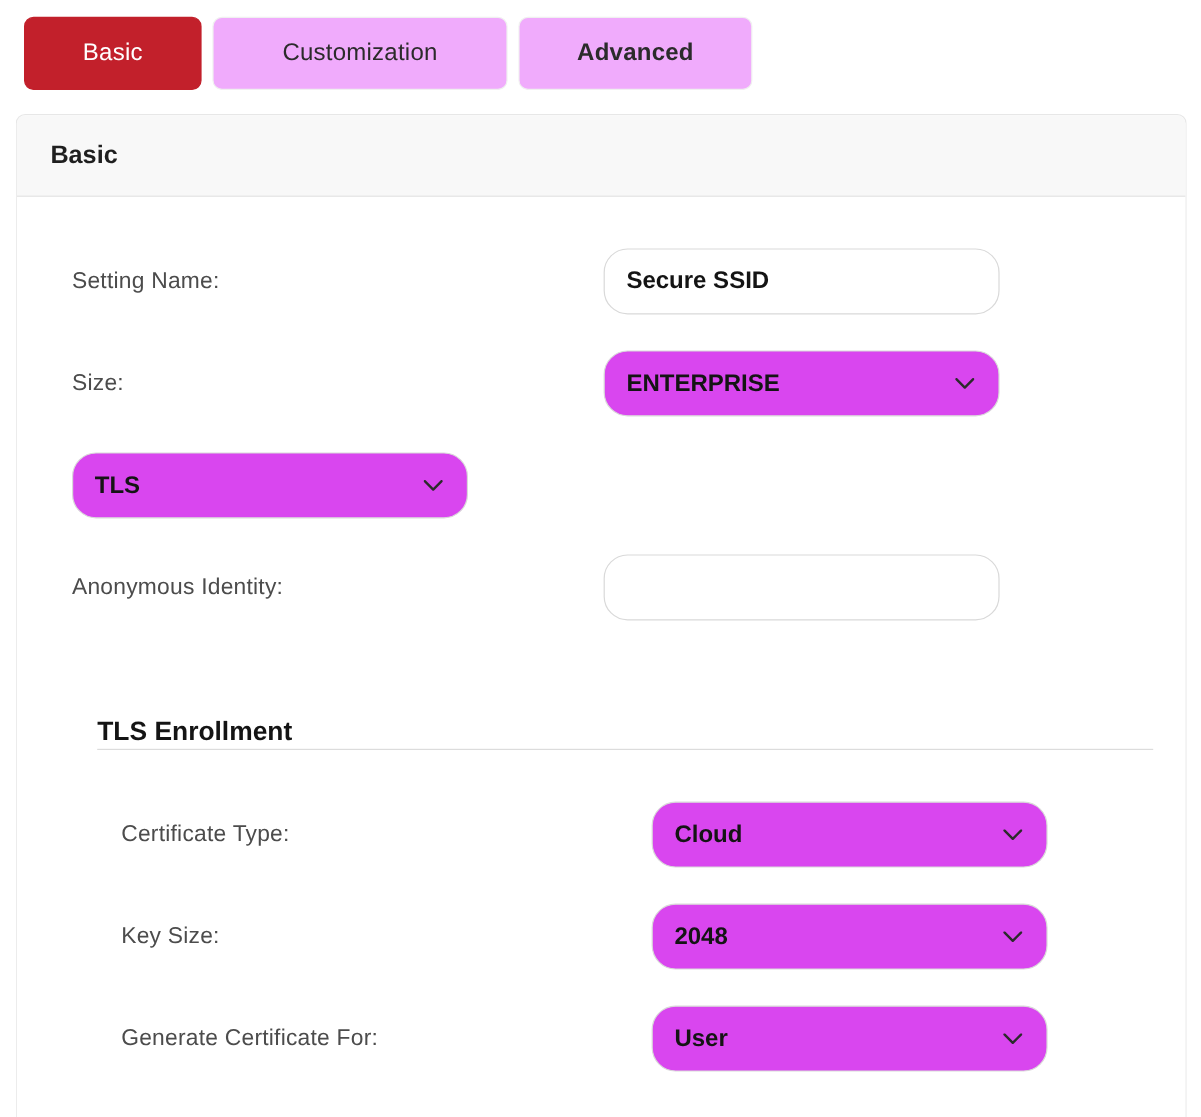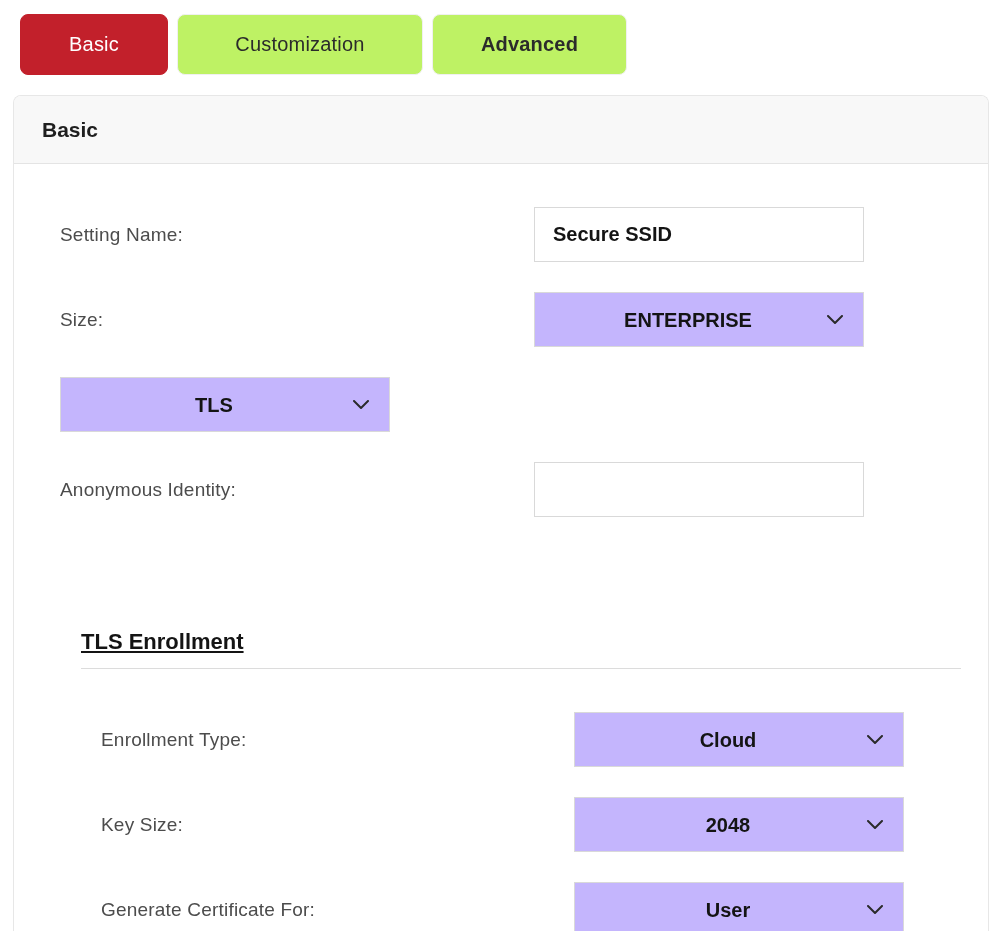--- a/index.html
+++ b/index.html
@@ -17,21 +17,21 @@
     margin: 14px 0 0 20px;
   }
   .tab {
     height: 61px;
     display: flex;
     align-items: center;
     justify-content: center;
     font-size: 20px;
     border-radius: 8px;
     border: 1px solid #f0f0f0;
-    background: #bef264;
+    background: #f0abfc;
     color: #2b2b2b;
     cursor: pointer;
     letter-spacing: 0.2px;
   }
   .tab.active {
     background: #c2202b;
     border-color: #c2202b;
     color: #ffffff;
   }
   .tab.w-basic  { width: 148px; }
@@ -63,72 +63,69 @@
   .card-body {
     padding-top: 43px;
   }
 
   
   .form-row {
     display: flex;
     align-items: center;
     height: 55px;
     margin-bottom: 30px;
-    gap: 31px;
   }
   .form-row .lbl {
     font-size: 19px;
     color: #4c4c4c;
     letter-spacing: 0.2px;
   }
   .top-row { padding-left: 46px; }
   .top-row .lbl { width: 443px; flex: none; }
   .sub-row { padding-left: 87px; }
   .sub-row .lbl { width: 442px; flex: none; }
 
   .control { position: relative; flex: none; }
   .control, .control input, .control select {
     width: 330px; height: 55px;
   }
   .control input, .control select {
     border: 1px solid #d9d9d9;
-    border-radius: 0;
+    border-radius: 20px;
     font-family: "Liberation Sans", sans-serif;
     font-size: 20px;
     font-weight: bold;
     color: #141414;
     padding: 0 40px 0 18px;
     outline: none;
   }
   .control input { background: #ffffff; padding-right: 18px; }
   .control select {
-    background: #c4b5fd;
+    background: #d946ef;
     -webkit-appearance: none;
     appearance: none;
-    text-align: center;
   }
   .chevron {
     position: absolute;
     right: 21px;
     top: 50%;
     transform: translateY(-50%);
     pointer-events: none;
     line-height: 0;
   }
 
   
   .section-head {
-    margin: 112px 0 0 67px;
+    margin: 80px 0 0 67px;
     width: 880px;
-    padding-bottom: 13px;
+    padding-bottom: 1px;
     border-bottom: 1px solid #dcdcdc;
     font-size: 22px;
     font-weight: bold;
     color: #141414;
-    text-decoration: underline;
   }
   .section-body { margin-top: 43px; }
 </style>
 </head>
 <body>
 
 <div class="tabbar">
   <div class="tab active w-basic">Basic</div>
   <div class="tab w-custom">Customization</div>
   <div class="tab w-adv">Advanced</div>
@@ -182,21 +179,21 @@
       </span>
     </div>
 
     <div class="section-head">
       <span>TLS Enrollment</span>
     </div>
 
     <div class="section-body">
 
       <div class="form-row sub-row">
-        <span class="lbl">Enrollment Type:</span>
+        <span class="lbl">Certificate Type:</span>
         <span class="control">
           <select>
             <option>Cloud</option>
           </select>
           <span class="chevron">
             <svg width="16" height="10" viewBox="0 0 16 10">
                 <path d="M1 1 L8 8 L15 1" fill="none" stroke="#2b2b2b" stroke-width="2" stroke-linecap="round" stroke-linejoin="round"></path>
               </svg>
           </span>
         </span>

